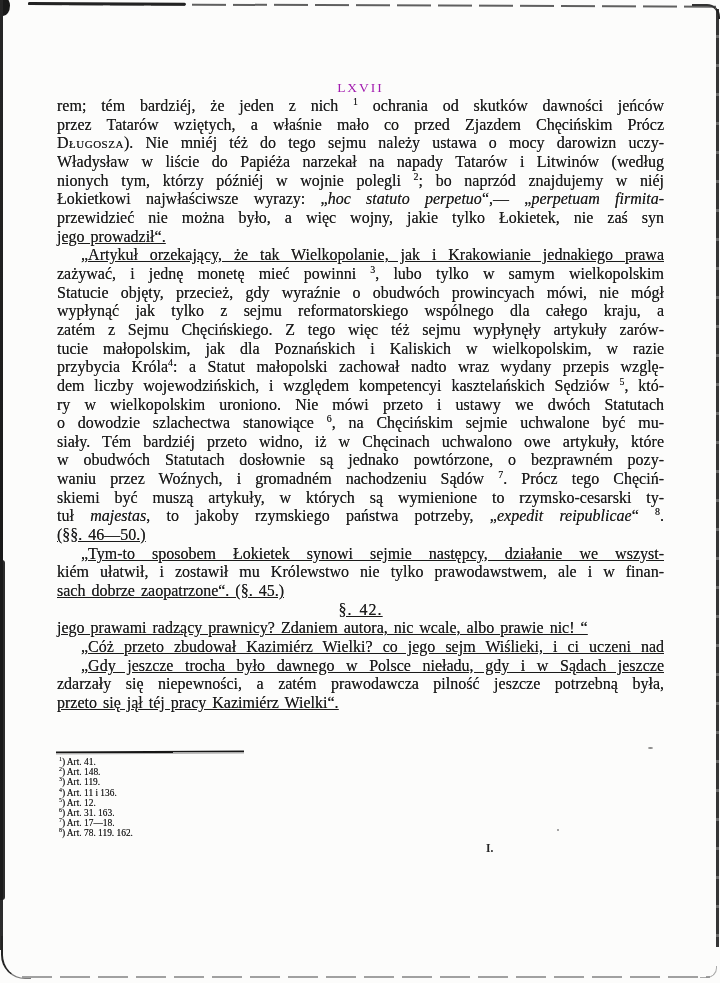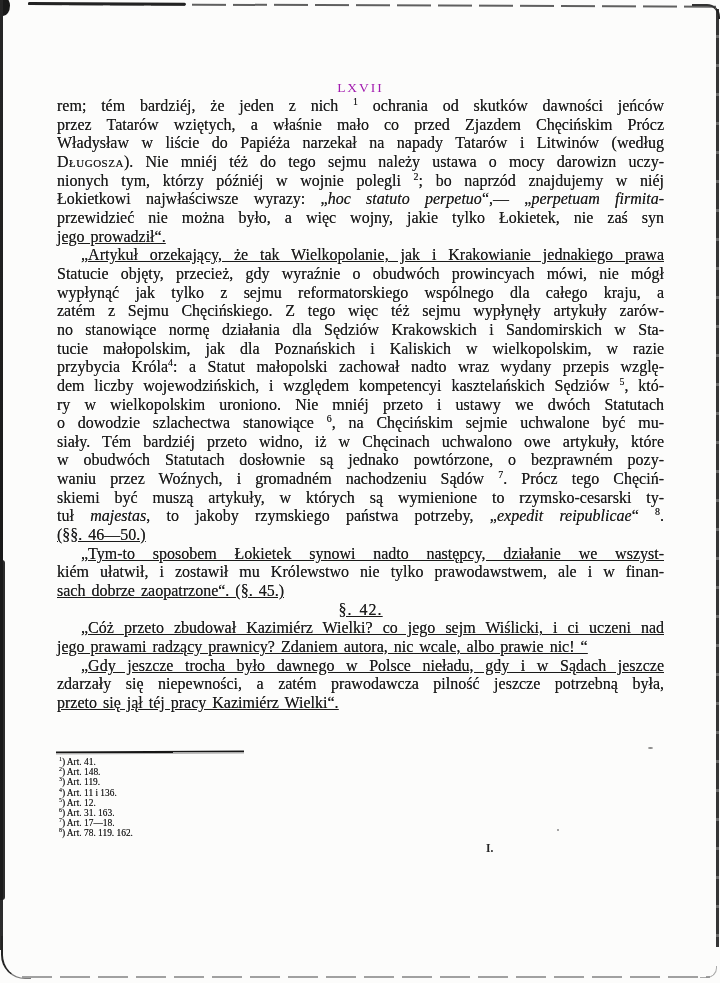--- a/index.html
+++ b/index.html
@@ -112,48 +112,48 @@
   <div class="art speck speck1"></div>
   <div class="art speck speck2"></div>
   <div class="art speck speck3"></div>
   <div class="art speck speck4"></div>
 
   <div class="running-head">LXVII</div>
 
   <div class="body-text">
       <div class="line">rem; tém bardziéj, że jeden z nich <sup>1</sup> ochrania od skutków dawności jeńców</div>
       <div class="line">przez Tatarów wziętych, a właśnie mało co przed Zjazdem Chęcińskim Prócz</div>
+      <div class="line"><span class="sc">Długosza</span>). Nie mniéj téż do tego sejmu należy ustawa o mocy darowizn uczy-</div>
       <div class="line">Władysław w liście do Papiéża narzekał na napady Tatarów i Litwinów (według</div>
-      <div class="line"><span class="sc">Długosza</span>). Nie mniéj téż do tego sejmu należy ustawa o mocy darowizn uczy-</div>
       <div class="line">nionych tym, którzy późniéj w wojnie polegli <sup>2</sup>; bo naprzód znajdujemy w niéj</div>
       <div class="line">Łokietkowi najwłaściwsze wyrazy: „<i>hoc statuto perpetuo</i>“,— „<i>perpetuam firmita-</i></div>
       <div class="line">przewidzieć nie można było, a więc wojny, jakie tylko Łokietek, nie zaś syn</div>
       <div class="line last">jego prowadził“.</div>
       <div class="line indent">„Artykuł orzekający, że tak Wielkopolanie, jak i Krakowianie jednakiego prawa</div>
+      <div class="line">zażywać, i jednę monetę mieć powinni <sup>3</sup>, lubo tylko w samym wielkopolskim</div>
       <div class="line">Statucie objęty, przecież, gdy wyraźnie o obudwóch prowincyach mówi, nie mógł</div>
       <div class="line">wypłynąć jak tylko z sejmu reformatorskiego wspólnego dla całego kraju, a</div>
       <div class="line">zatém z Sejmu Chęcińskiego. Z tego więc téż sejmu wypłynęły artykuły zarów-</div>
-      <div class="line">no stanowiące normę działania dla Sędziów Krakowskich i Sandomirskich w Sta-</div>
       <div class="line">tucie małopolskim, jak dla Poznańskich i Kaliskich w wielkopolskim, w razie</div>
       <div class="line">przybycia Króla<sup>4</sup>: a Statut małopolski zachował nadto wraz wydany przepis wzglę-</div>
       <div class="line">dem liczby wojewodzińskich, i względem kompetencyi kasztelańskich Sędziów <sup>5</sup>, któ-</div>
-      <div class="line">ry w wielkopolskim uroniono. Nie mniéj przeto i ustawy we dwóch Statutach</div>
+      <div class="line">ry w wielkopolskim uroniono. Nie mówi przeto i ustawy we dwóch Statutach</div>
       <div class="line">o dowodzie szlachectwa stanowiące <sup>6</sup>, na Chęcińskim sejmie uchwalone być mu-</div>
       <div class="line">siały. Tém bardziéj przeto widno, iż w Chęcinach uchwalono owe artykuły, które</div>
       <div class="line">w obudwóch Statutach dosłownie są jednako powtórzone, o bezprawném pozy-</div>
       <div class="line">waniu przez Woźnych, i gromadném nachodzeniu Sądów <sup>7</sup>. Prócz tego Chęciń-</div>
       <div class="line">skiemi być muszą artykuły, w których są wymienione to rzymsko-cesarski ty-</div>
       <div class="line">tuł <i>majestas</i>, to jakoby rzymskiego państwa potrzeby, „<i>expedit reipublicae</i>“ <sup>8</sup>.</div>
       <div class="line last">(§§. 46—50.)</div>
-      <div class="line indent">„Tym-to sposobem Łokietek synowi nadto następcy, działanie we wszyst-</div>
+      <div class="line indent">„Tym-to sposobem Łokietek synowi sejmie następcy, działanie we wszyst-</div>
       <div class="line">kiém ułatwił, i zostawił mu Królewstwo nie tylko prawodawstwem, ale i w finan-</div>
       <div class="line last">sach dobrze zaopatrzone“. (§. 45.)</div>
       <div class="line heading-line">§. 42.</div>
+      <div class="line last">jego prawami radzący prawnicy? Zdaniem autora, nic wcale, albo prawie nic! “</div>
       <div class="line indent">„Cóż przeto zbudował Kazimiérz Wielki? co jego sejm Wiślicki, i ci uczeni nad</div>
-      <div class="line last">jego prawami radzący prawnicy? Zdaniem autora, nic wcale, albo prawie nic! “</div>
       <div class="line indent">„Gdy jeszcze trocha było dawnego w Polsce nieładu, gdy i w Sądach jeszcze</div>
       <div class="line">zdarzały się niepewności, a zatém prawodawcza pilność jeszcze potrzebną była,</div>
       <div class="line last">przeto się jął téj pracy Kazimiérz Wielki“.</div>
     </div>
 
   <div class="fn-rule"></div>
 
   <div class="footnotes">
       <div class="footnote"><sup>1</sup>) Art. 41.</div>
       <div class="footnote"><sup>2</sup>) Art. 148.</div>

